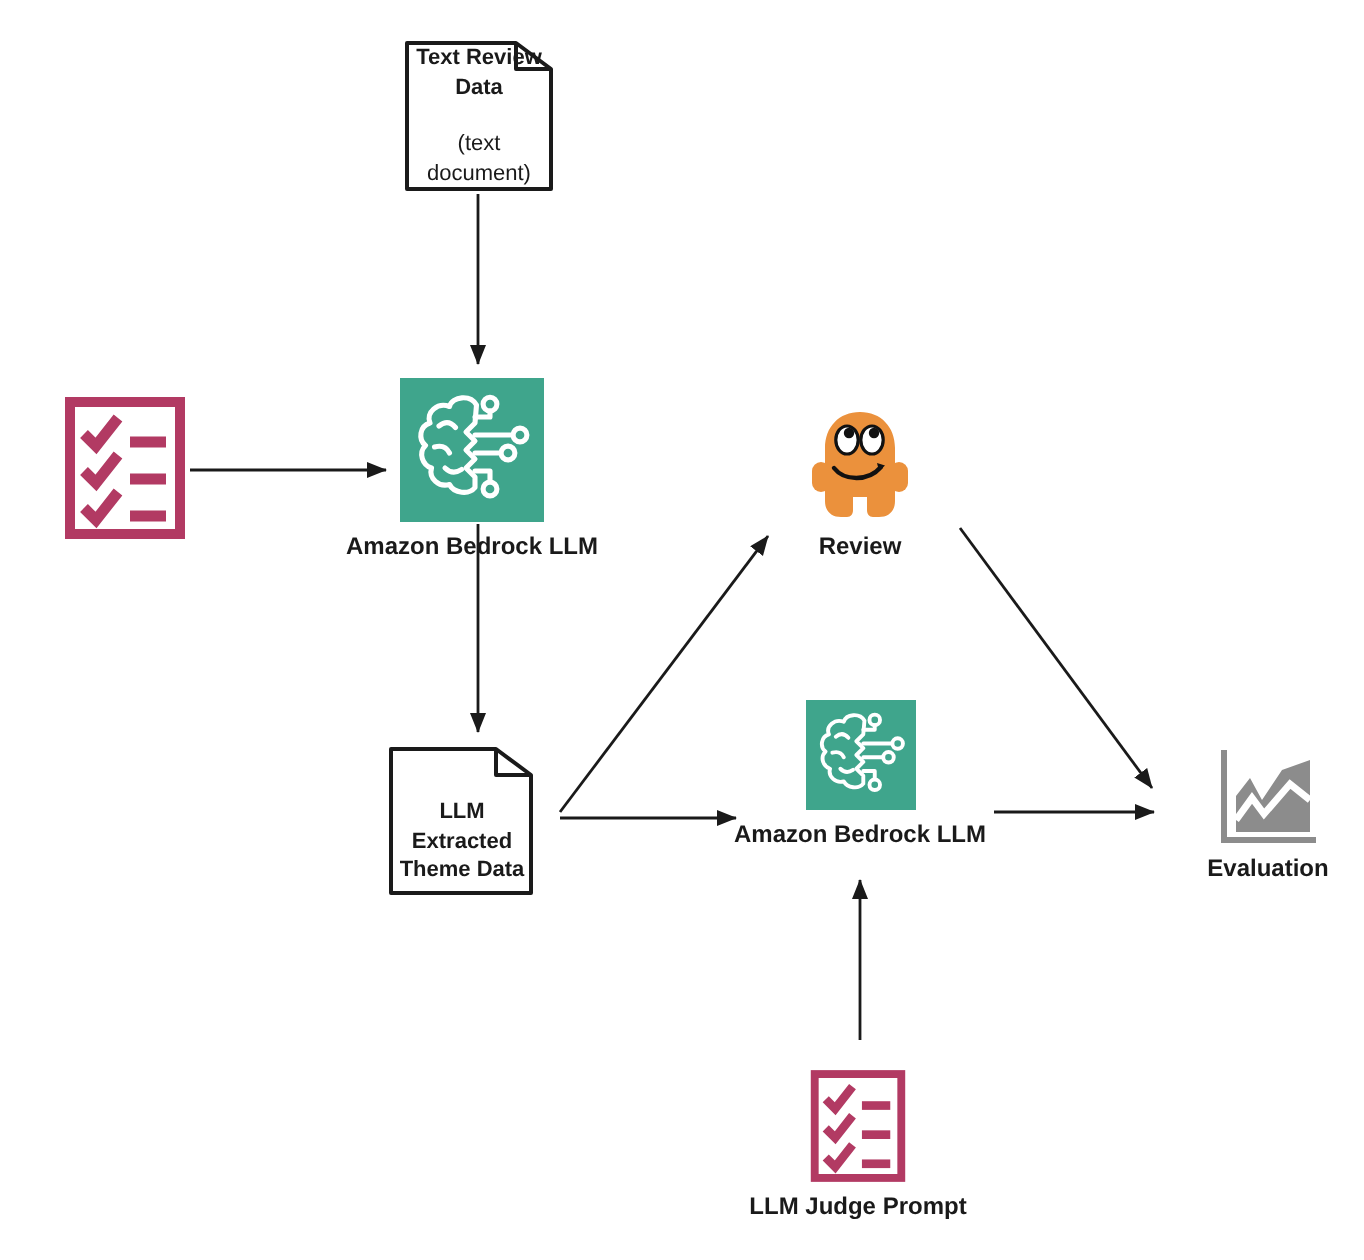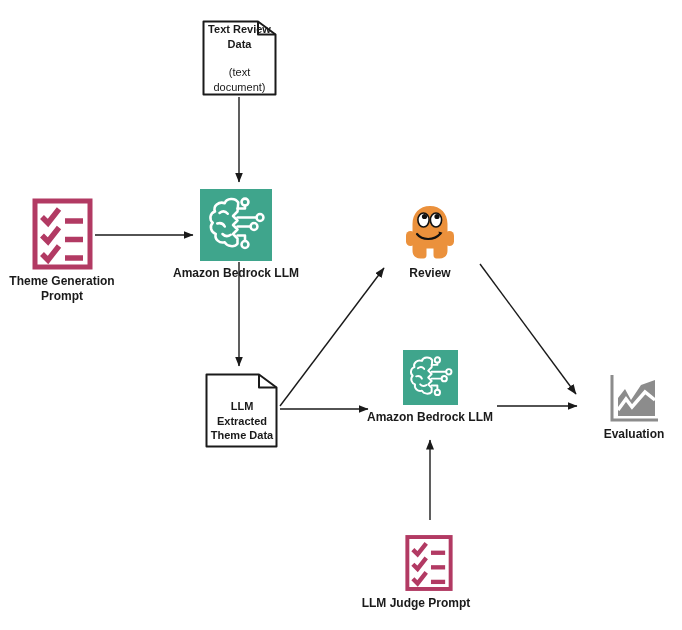--- a/index.html
+++ b/index.html
@@ -74,22 +74,20 @@
       <g fill="none" class="pink-stroke" stroke-width="5.5">
         <path d="M10,19 l6,6 l11,-14"></path>
         <line x1="33" y1="23" x2="51" y2="23"></line>
         <path d="M10,37.5 l6,6 l11,-14"></path>
         <line x1="33" y1="41.5" x2="51" y2="41.5"></line>
         <path d="M10,56 l6,6 l11,-14"></path>
         <line x1="33" y1="60" x2="51" y2="60"></line>
       </g>
     </svg>
   </div>
-  <div class="node-label" style="left:2px; top:274px; width:120px;">Theme Generation
-Prompt</div>
 
   <div class="node" style="left:200px; top:189px;">
     <svg width="72" height="72" viewBox="0 0 48 48">
       <rect width="48" height="48" class="teal-fill"></rect>
       <g stroke="#ffffff" stroke-width="1.7" fill="none" stroke-linejoin="round" stroke-linecap="round">
         <path d="M25.5,9 C23.5,5.5 17.5,6 16.5,9.5 C12.5,8 8.5,11.5 10,15 C6.5,16 6,20.5 8.5,22.5 C6,25 7.5,29 10.5,30 C9.5,33.5 13,36.5 16.5,35.5 C18,38.5 23,39 25,36.5 L25,33 L22,30 L25,27 L22,24 L25,21 L22,18 L25,15 Z"></path>
         <path d="M13,16 q3,-2.5 5.5,0.5"></path>
         <path d="M11.5,23 q3.5,-1 5,2"></path>
         <path d="M15,30 q2.5,2.5 5.5,0.5"></path>
         <path d="M25,13 H30 V11"></path>
@@ -98,21 +96,21 @@
         <circle cx="40" cy="19" r="2.3"></circle>
         <path d="M25,25 H33.5"></path>
         <circle cx="36" cy="25" r="2.3"></circle>
         <path d="M25,31 H30 V34.5"></path>
         <circle cx="30" cy="37" r="2.3"></circle>
       </g>
     </svg>
   </div>
   <div class="node-label" style="left:156px; top:266px; width:160px;">Amazon Bedrock LLM</div>
 
-  <div class="doc" style="left:205px; top:373px; width:74px; height:75px;">
+  <div class="doc" style="left:194px; top:373px; width:74px; height:75px;">
     <svg width="73" height="75" viewBox="0 0 73 75">
       <path d="M1.5,1.5 H54 L71.5,14.5 V73.5 H1.5 Z" fill="#ffffff" class="ink-stroke" stroke-width="2" stroke-linejoin="round"></path>
       <path d="M54,1.5 V14.5 H71.5" fill="none" class="ink-stroke" stroke-width="2" stroke-linejoin="round"></path>
     </svg>
     <div class="doc-text">
       <span class="doc-title">LLM
 Extracted
 Theme Data</span>
     </div>
   </div>
@@ -168,15 +166,15 @@
       <g fill="none" class="pink-stroke" stroke-width="5.5">
         <path d="M10,19 l6,6 l11,-14"></path>
         <line x1="33" y1="23" x2="51" y2="23"></line>
         <path d="M10,37.5 l6,6 l11,-14"></path>
         <line x1="33" y1="41.5" x2="51" y2="41.5"></line>
         <path d="M10,56 l6,6 l11,-14"></path>
         <line x1="33" y1="60" x2="51" y2="60"></line>
       </g>
     </svg>
   </div>
-  <div class="node-label" style="left:346px; top:596px; width:140px;">LLM Judge Prompt</div>
+  <div class="node-label" style="left:359px; top:596px; width:140px;">LLM Judge Prompt</div>
 
 </div>
 
 </body></html>

